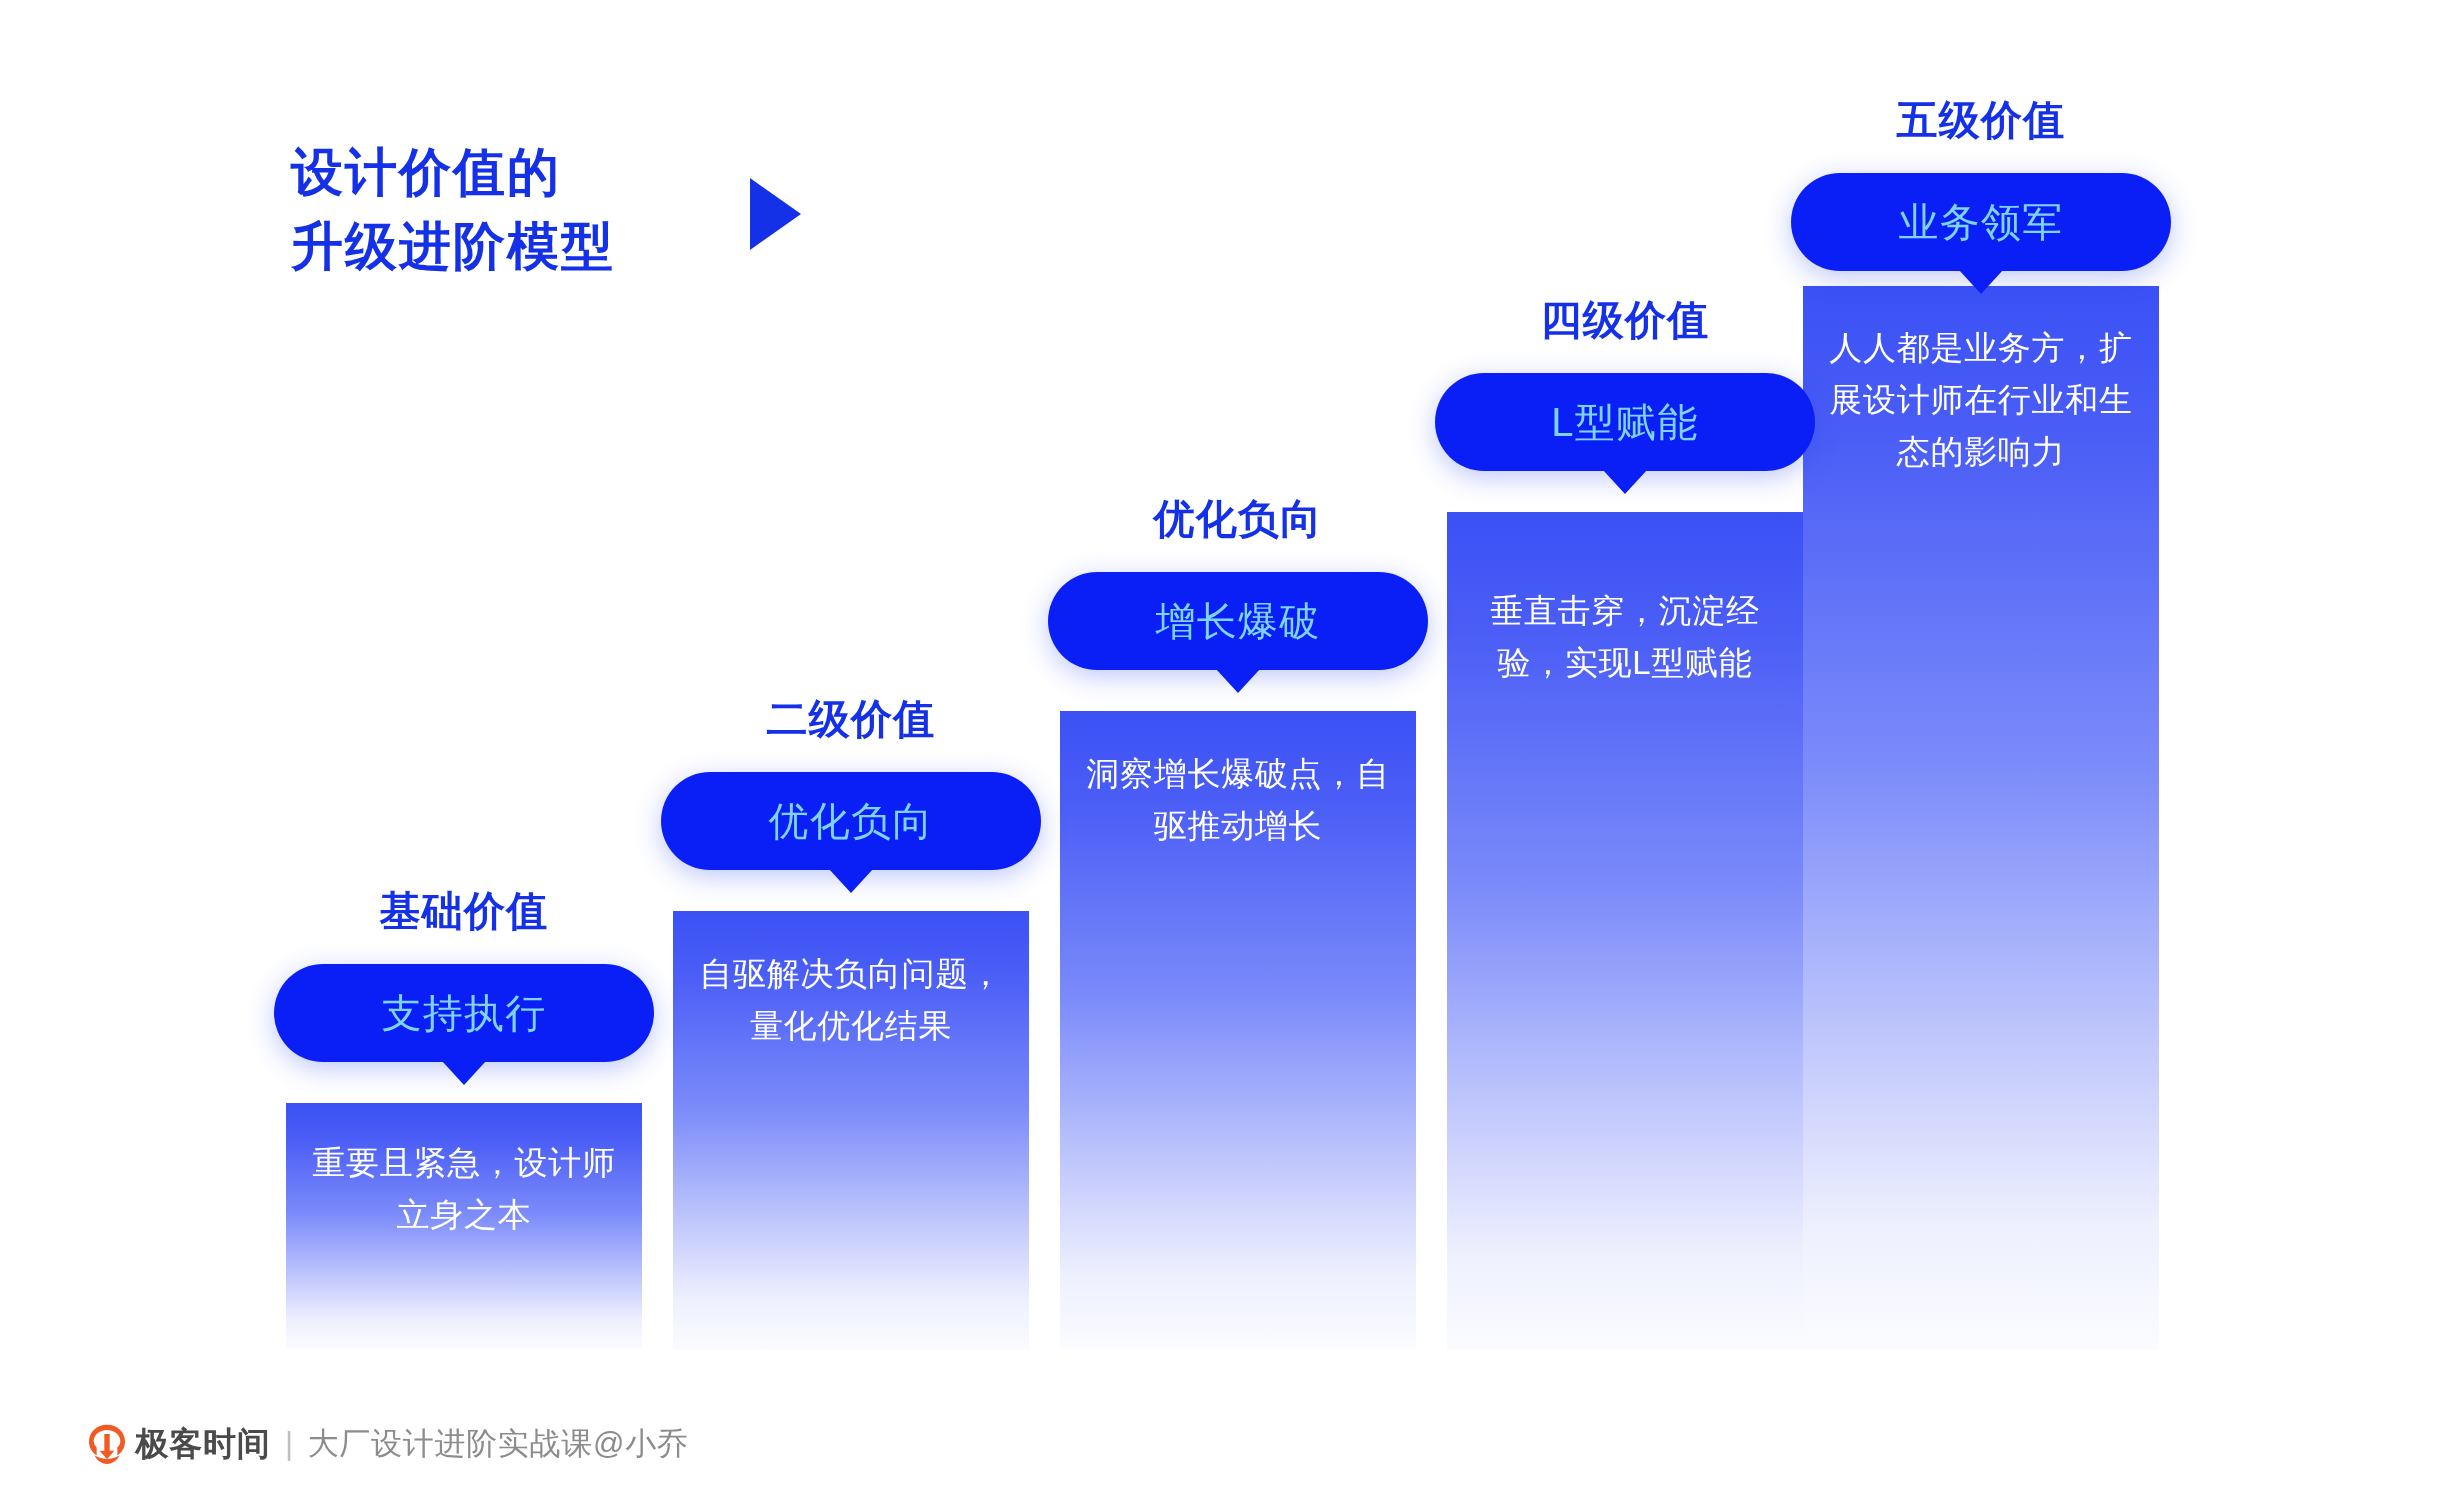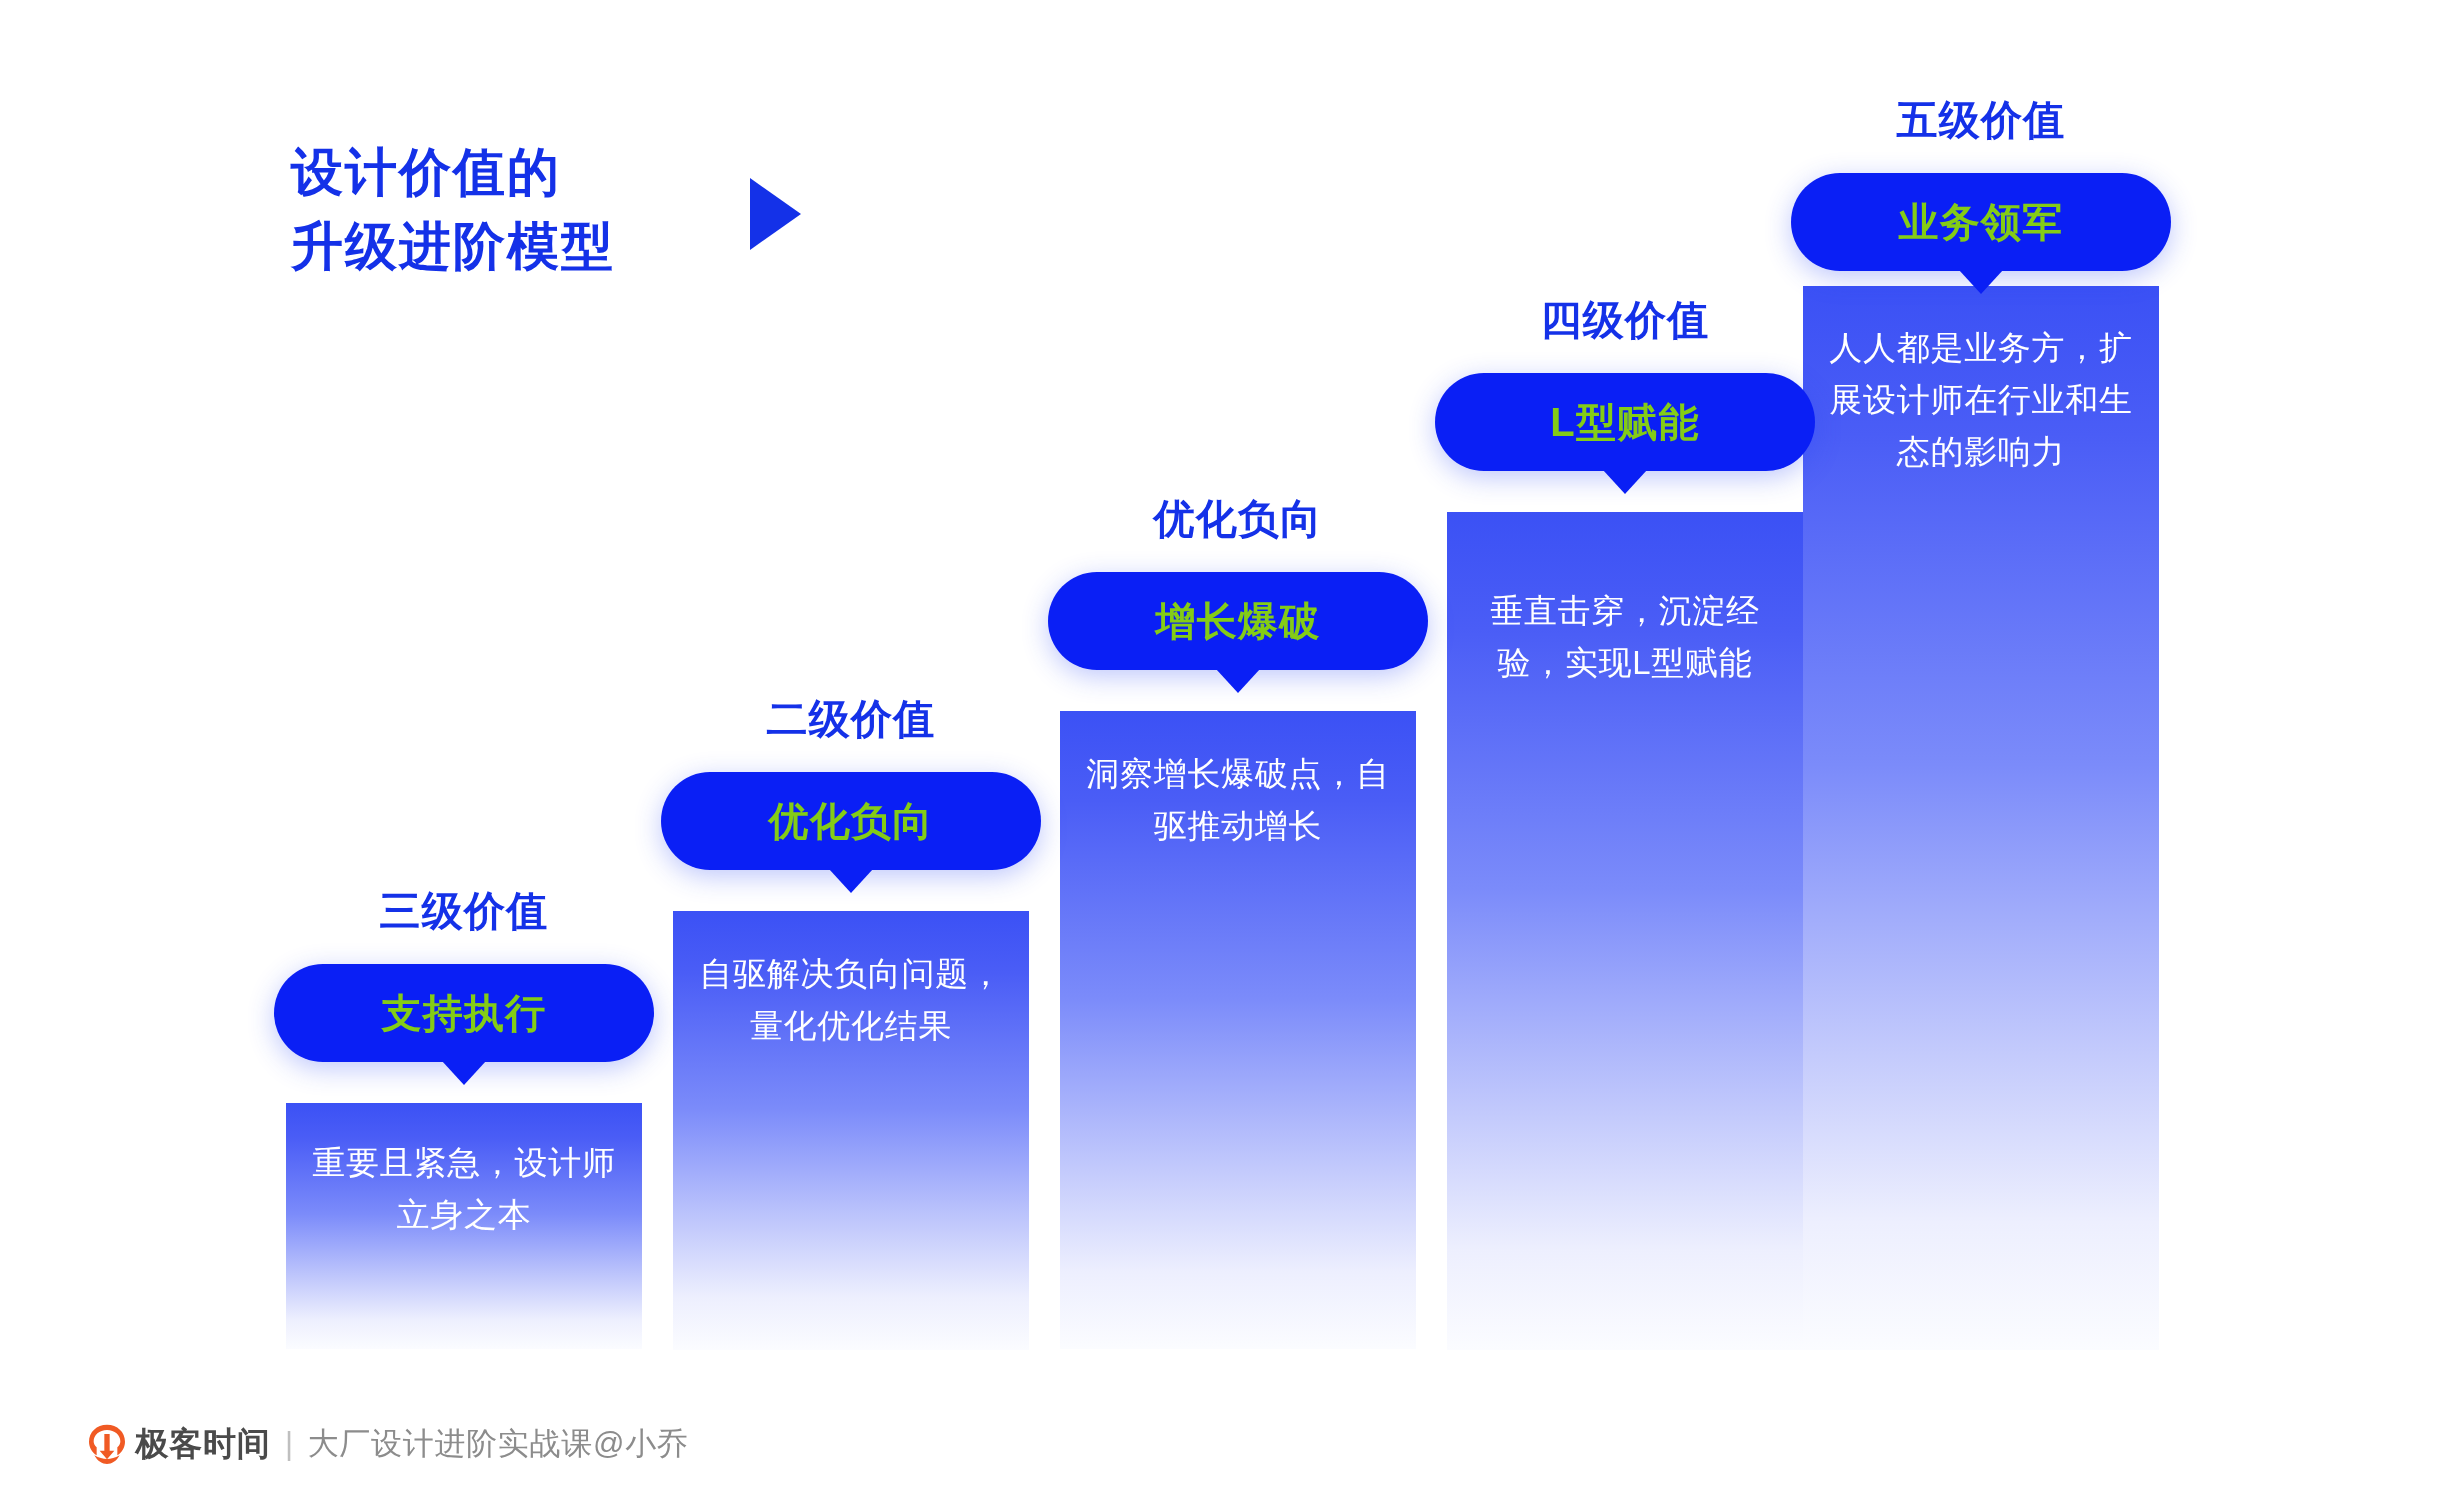--- a/index.html
+++ b/index.html
@@ -55,22 +55,22 @@
   }
 
   .step-pill {
     position:absolute;
     height:98px;
     background:#0A1FF5;
     border-radius:52px;
     display:flex;
     align-items:center;
     justify-content:center;
-    color:#84cc16;
-    font-weight:bold;
+    color:#7dd3fc;
+    font-weight:normal;
     font-size:40px;
     letter-spacing:1.3px;
     white-space:nowrap;
     box-shadow:0 6.6px 26.6px rgba(40,70,245,0.30);
     z-index:3;
   }
   .step-pill .caret {
     position:absolute;
     left:50%;
     bottom:-22.6px;
@@ -139,21 +139,21 @@
 <div id="title-block">
   <span class="tline">设计价值的</span>
   <span class="tline">升级进阶模型</span>
 </div>
 
 <div id="play-triangle"></div>
 
 <div id="staircase">
 
   <div class="step" style="left:286px; top:884px; width:356px;">
-    <div class="step-level-title" style="top:0px;">三级价值</div>
+    <div class="step-level-title" style="top:0px;">基础价值</div>
     <div class="step-pill" style="left:-12px; width:380px; top:80px;">
       <span>支持执行</span>
       <span class="caret"></span>
     </div>
     <div class="step-bar" style="left:0px; top:219px; width:356px; height:246px;"></div>
     <div class="step-desc" style="top:253px;">重要且紧急，设计师立身之本</div>
   </div>
 
   <div class="step" style="left:673px; top:692px; width:356px;">
     <div class="step-level-title" style="top:0px;">二级价值</div>

